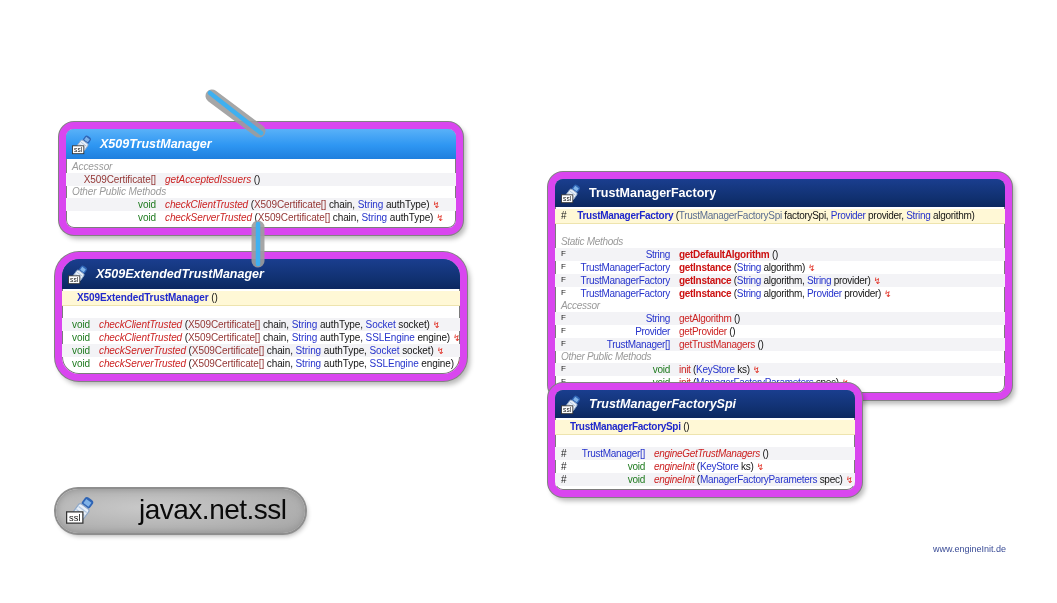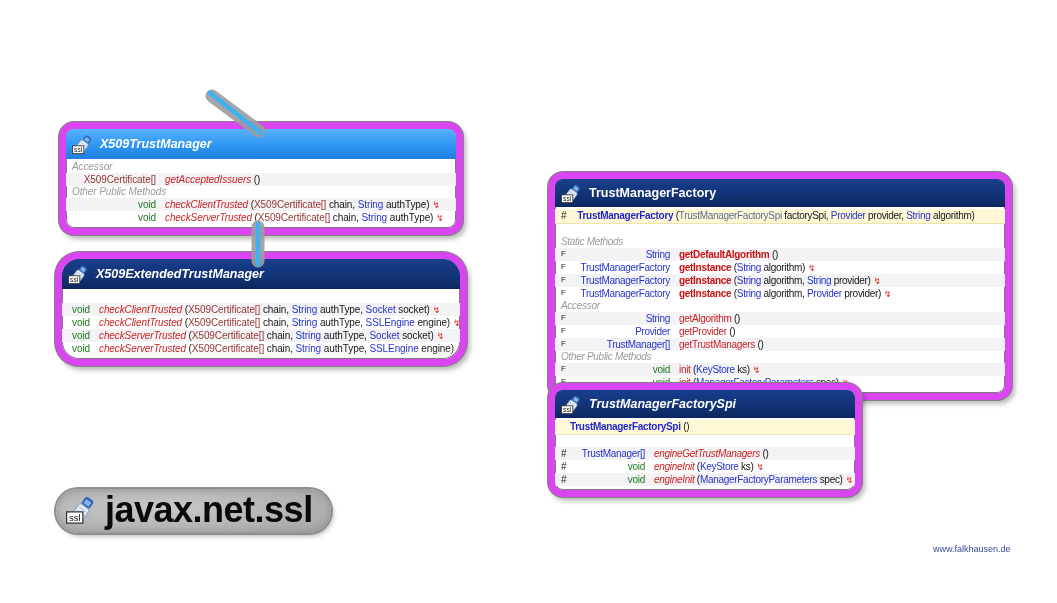--- a/index.html
+++ b/index.html
@@ -63,21 +63,21 @@
   .icon-slot svg{width:100%;height:100%;display:block;}
   .hdr .icon-slot{width:21px;height:21px;}
   .tm-box .icon-slot{width:18px;height:18px;}
   .pkg .icon-slot{width:30px;height:30px;}
 
   
   .pkg{position:absolute;left:56px;top:489px;display:flex;align-items:center;gap:9px;
        padding:6px 18px 8px 10px;border-radius:26px;
        background:radial-gradient(ellipse at 38% 42%,#C9C9C9 0%,#B4B4B4 55%,#A2A2A2 100%);
        box-shadow:0 0 0 2px #8E8E8E,2px 3px 5px rgba(0,0,0,.3),inset 0 0 7px #909090;}
-  .pkg-title{font-size:36px;font-weight:700;color:#0A0A0A;letter-spacing:-0.5px;line-height:30px;}
+  .pkg-title{font-size:28px;font-weight:400;color:#0A0A0A;letter-spacing:-0.5px;line-height:30px;margin-left:34px;}
 
   
   .wm{position:absolute;left:933px;top:544px;font-size:9px;color:#3A4C96;text-decoration:none;}
 
   .connectors{position:absolute;left:0;top:0;pointer-events:none;}
 </style>
 </head>
 <body>
 
 <div class="canvas">
@@ -134,20 +134,23 @@
       <rect x="9" y="7.5" width="10" height="11" rx="2" fill="#E8EFF8" stroke="#8FA8C8" stroke-width="1"></rect>
       <path d="M10 10.5 L18 10.5 M10 13.5 L18 13.5 M10 16.5 L18 16.5" stroke="#AFC6E0" stroke-width="1"></path>
     </g>
     <rect x="0.5" y="13.5" width="13" height="9" fill="#ffffff" stroke="#333333" stroke-width="1"></rect>
     <text x="7" y="20.8" text-anchor="middle" font-size="7.5" fill="#111111">ssl</text>
   </svg>
 </span>
       <span class="title italic">X509ExtendedTrustManager</span>
     </div>
     <div class="body cols-x509etm">
+        <div class="row ctor">
+          <span class="sig"><span class="seg s-c">X509ExtendedTrustManager</span><span class="seg s-p"> ()</span></span>
+        </div>
         <div class="row blank"></div>
         <div class="row member stripe">
           <span class="marker"></span>
           <span class="ret"><span class="seg s-k">void</span></span>
           <span class="sig"><span class="seg s-ni">checkClientTrusted</span><span class="seg s-p"> (</span><span class="seg s-te">X509Certificate[]</span><span class="seg s-p"> chain, </span><span class="seg s-t">String</span><span class="seg s-p"> authType, </span><span class="seg s-t">Socket</span><span class="seg s-p"> socket)</span><span class="throws">↯</span></span>
         </div>
         <div class="row member">
           <span class="marker"></span>
           <span class="ret"><span class="seg s-k">void</span></span>
           <span class="sig"><span class="seg s-ni">checkClientTrusted</span><span class="seg s-p"> (</span><span class="seg s-te">X509Certificate[]</span><span class="seg s-p"> chain, </span><span class="seg s-t">String</span><span class="seg s-p"> authType, </span><span class="seg s-t">SSLEngine</span><span class="seg s-p"> engine)</span><span class="throws">↯</span></span>
@@ -303,15 +306,15 @@
       <rect x="9" y="7.5" width="10" height="11" rx="2" fill="#E8EFF8" stroke="#8FA8C8" stroke-width="1"></rect>
       <path d="M10 10.5 L18 10.5 M10 13.5 L18 13.5 M10 16.5 L18 16.5" stroke="#AFC6E0" stroke-width="1"></path>
     </g>
     <rect x="0.5" y="13.5" width="13" height="9" fill="#ffffff" stroke="#333333" stroke-width="1"></rect>
     <text x="7" y="20.8" text-anchor="middle" font-size="7.5" fill="#111111">ssl</text>
   </svg>
 </span>
     <span class="pkg-title">javax.net.ssl</span>
   </div>
 
-  <a class="wm" href="#">www.falkhausen.de</a>
+  <a class="wm" href="#">www.engineInit.de</a>
 
 </div>
 
 </body></html>

